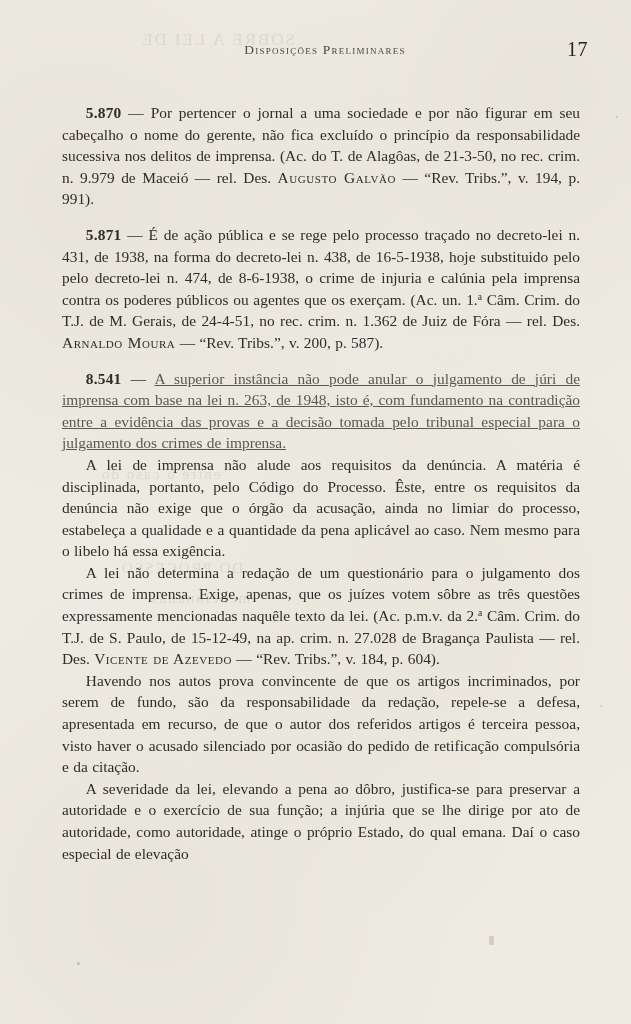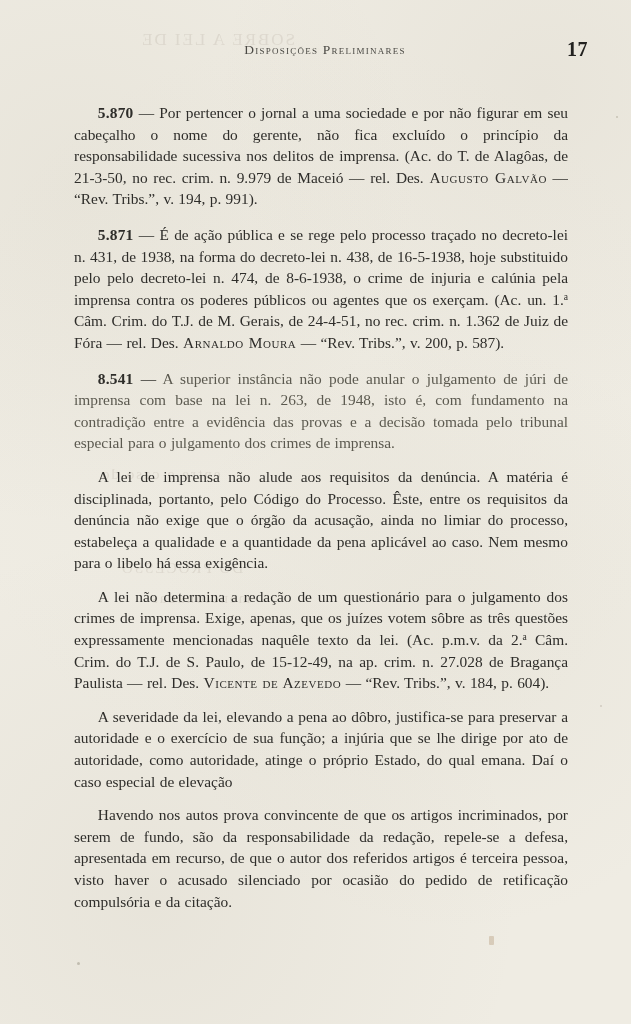--- a/index.html
+++ b/index.html
@@ -44,34 +44,34 @@
     font-size: 13.5px;
     letter-spacing: 1.25px;
     color: #4a4944;
     white-space: nowrap;
   }
   .folio {
     position: absolute;
     right: 0;
     top: -4px;
     font-size: 20px;
-    font-weight: bold;
+    font-weight: normal;
     color: #232220;
     letter-spacing: 0.5px;
   }
 
   
   .textblock {
     position: absolute;
     left: 62px;
     top: 88px;
     width: 518px;
   }
   p.para {
-    margin: 12px;
+    margin: 0;
     font-size: 15.4px;
     line-height: 21.6px;
     text-align: justify;
     text-align-last: left;
     text-indent: 1.55em;
     word-spacing: 0.035em;
     -webkit-hyphens: none;
     hyphens: none;
   }
   p.spaced {
@@ -86,21 +86,21 @@
   }
   .sc {
     font-variant: small-caps;
     letter-spacing: 0.55px;
   }
   sup.ord {
     font-size: 0.62em;
     vertical-align: 0.52em;
     line-height: 0;
   }
-  .faded2 { color: #5b594f; }
+  .faded2 { color: #5b594f; text-decoration: underline; }
 
   
   .ghost {
     position: absolute;
     font-family: "Liberation Serif", "DejaVu Serif", serif;
     color: rgba(120,112,92,0.13);
     font-size: 15px;
     letter-spacing: 2px;
     white-space: nowrap;
     transform: scaleX(-1);
@@ -144,23 +144,23 @@
 
     <p class="para spaced"><span class="num">5.871</span><span> — </span><span>É de ação pública e se rege pelo processo traçado no decreto-lei n. 431, de 1938, na forma do decreto-lei n. 438, de 16-5-1938, hoje substituido pelo pelo decreto-lei n. 474, de 8-6-1938, o crime de injuria e calúnia pela imprensa contra os poderes públicos ou agentes que os exerçam. (Ac. un. 1.<sup class="ord">a</sup> Câm. Crim. do T.J. de M. Gerais, de 24-4-51, no rec. crim. n. 1.362 de Juiz de Fóra — rel. Des. </span><span class="sc">Arnaldo Moura</span><span> — “Rev. Tribs.”, v. 200, p. 587).</span></p>
 
     <p class="para spaced"><span class="num">8.541</span><span> — </span><span class="faded2">A superior instância não pode anular o julgamento de júri de imprensa com base na lei n. 263, de 1948, isto é, com fundamento na contradição entre a evidência das provas e a decisão tomada pelo tribunal especial para o julgamento dos crimes de imprensa.</span></p>
 
     <p class="para tight"><span>A lei de imprensa não alude aos requisitos da denúncia.  A matéria é disciplinada, portanto, pelo Código do Processo.  Êste, entre os requisitos da denúncia não exige que o órgão da acusação, ainda no limiar do processo, estabeleça a qualidade e a quantidade da pena aplicável ao caso. Nem mesmo para o libelo há essa exigência.</span></p>
 
     <p class="para tight"><span>A lei não determina a redação de um questionário para o julgamento dos crimes de imprensa. Exige, apenas, que os juízes votem sôbre as três questões expressamente mencionadas naquêle texto da lei. (Ac. p.m.v. da 2.<sup class="ord">a</sup> Câm. Crim. do T.J. de S. Paulo, de 15-12-49, na ap. crim. n. 27.028 de Bragança Paulista — rel. Des. </span><span class="sc">Vicente de Azevedo</span><span> — “Rev. Tribs.”, v. 184, p. 604).</span></p>
 
 
+    <p class="para tight"><span>Havendo nos autos prova convincente de que os artigos incriminados, por serem de fundo, são da responsabilidade da redação, repele-se a defesa, apresentada em recurso, de que o autor dos referidos artigos é terceira pessoa, visto haver o acusado silenciado por ocasião do pedido de retificação compulsória e da citação.</span></p>
+
     <p class="para tight"><span>A severidade da lei, elevando a pena ao dôbro, justifica-se para preservar a autoridade e o exercício de sua função; a injúria que se lhe dirige por ato de autoridade, como autoridade, atinge o próprio Estado, do qual emana.  Daí o caso especial de elevação</span></p>
-
-    <p class="para tight"><span>Havendo nos autos prova convincente de que os artigos incriminados, por serem de fundo, são da responsabilidade da redação, repele-se a defesa, apresentada em recurso, de que o autor dos referidos artigos é terceira pessoa, visto haver o acusado silenciado por ocasião do pedido de retificação compulsória e da citação.</span></p>
 
   </div>
 
   <div class="speck s1"></div>
   <div class="speck s2"></div>
   <div class="speck s3"></div>
   <div class="speck s4"></div>
 
 </div>
 

